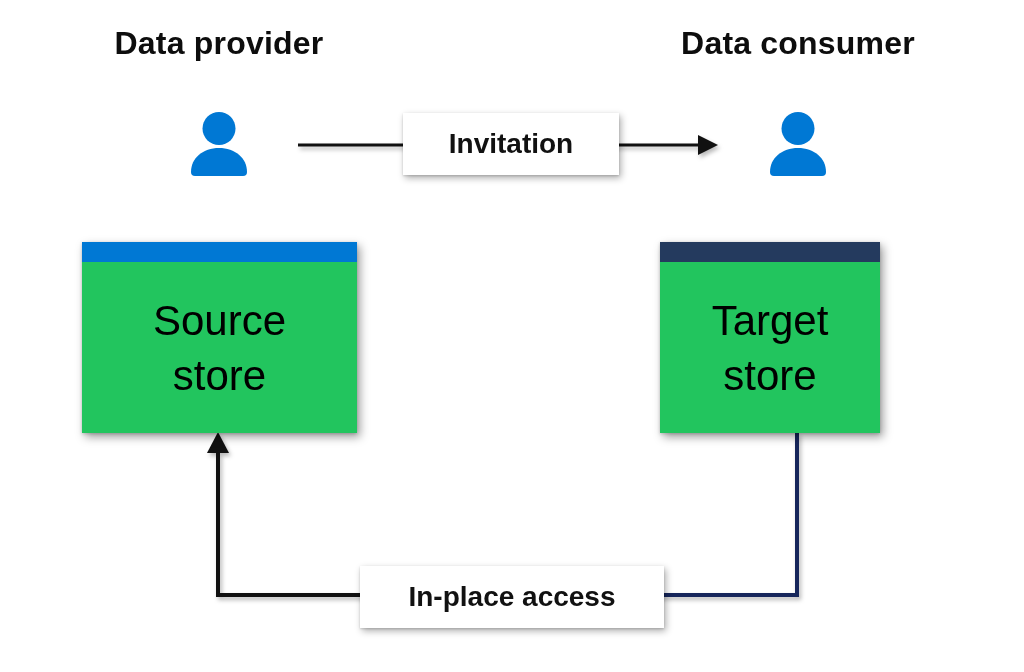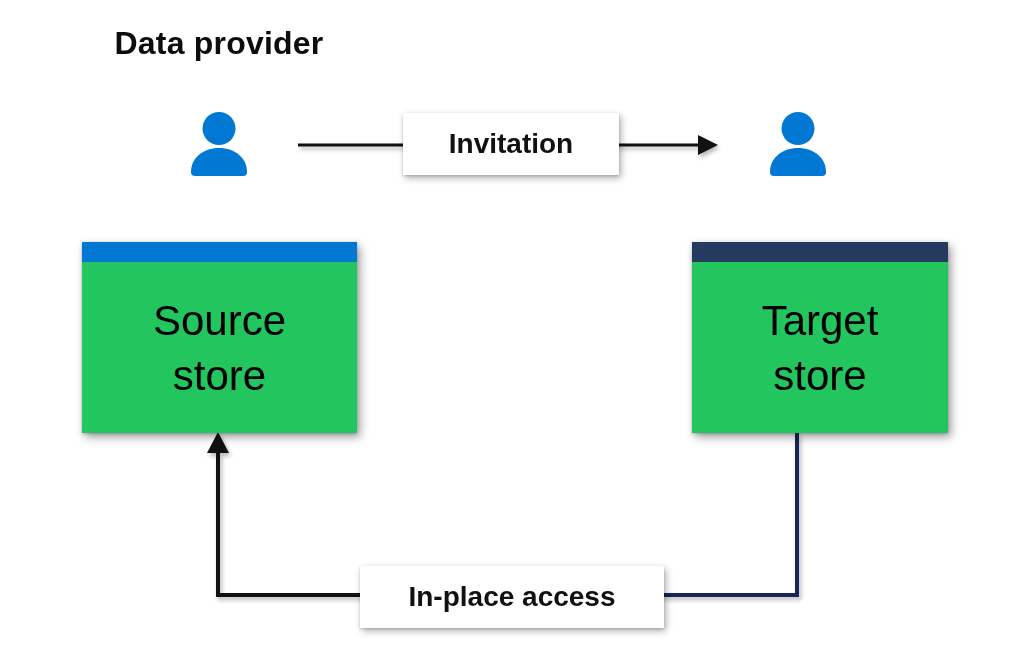--- a/index.html
+++ b/index.html
@@ -78,20 +78,21 @@
     <path d="M298 145 L700 145" fill="none" stroke-width="3" stroke="#111111"></path>
     <polygon points="718,145 698,135 698,155" fill="#111111"></polygon>
 
     <path d="M797 433 L797 595 L520 595" fill="none" stroke-width="4" stroke="#16265B"></path>
 
     <path d="M520 595 L218 595 L218 450" fill="none" stroke-width="4" stroke="#111111"></path>
     <polygon points="218,432 207,453 229,453" fill="#111111"></polygon>
   </svg>
 
   <div class="role-title" style="left:59px; top:25px;">Data provider</div>
+  <div class="role-title" style="left:638px; top:25px;">Data consumer</div>
 
   <svg class="person" style="left:191px; top:112px;" width="56" height="64" viewBox="0 0 56 64">
     <circle cx="28" cy="16.5" r="16.5" fill="#0078D4"></circle>
     <path d="M28 36 C12 36 0 46 0 60 Q0 64 4 64 L52 64 Q56 64 56 60 C56 46 44 36 28 36 Z" fill="#0078D4"></path>
   </svg>
 
   <svg class="person" style="left:770px; top:112px;" width="56" height="64" viewBox="0 0 56 64">
     <circle cx="28" cy="16.5" r="16.5" fill="#0078D4"></circle>
     <path d="M28 36 C12 36 0 46 0 60 Q0 64 4 64 L52 64 Q56 64 56 60 C56 46 44 36 28 36 Z" fill="#0078D4"></path>
   </svg>
@@ -99,21 +100,21 @@
   <div class="connector-label" style="left:403px; top:113px; width:216px; height:62px;">Invitation</div>
 
   <div class="store-box source" style="left:82px; top:242px; width:275px; height:191px;">
     <div class="store-header"></div>
     <div class="store-body">
       <span>Source</span>
       <span>store</span>
     </div>
   </div>
 
-  <div class="store-box target" style="left:692px; top:242px; width:256px; height:191px;">
+  <div class="store-box target" style="left:660px; top:242px; width:220px; height:191px;">
     <div class="store-header"></div>
     <div class="store-body">
       <span>Target</span>
       <span>store</span>
     </div>
   </div>
 
   <div class="connector-label" style="left:360px; top:566px; width:304px; height:62px;">In-place access</div>
 
 </div>

